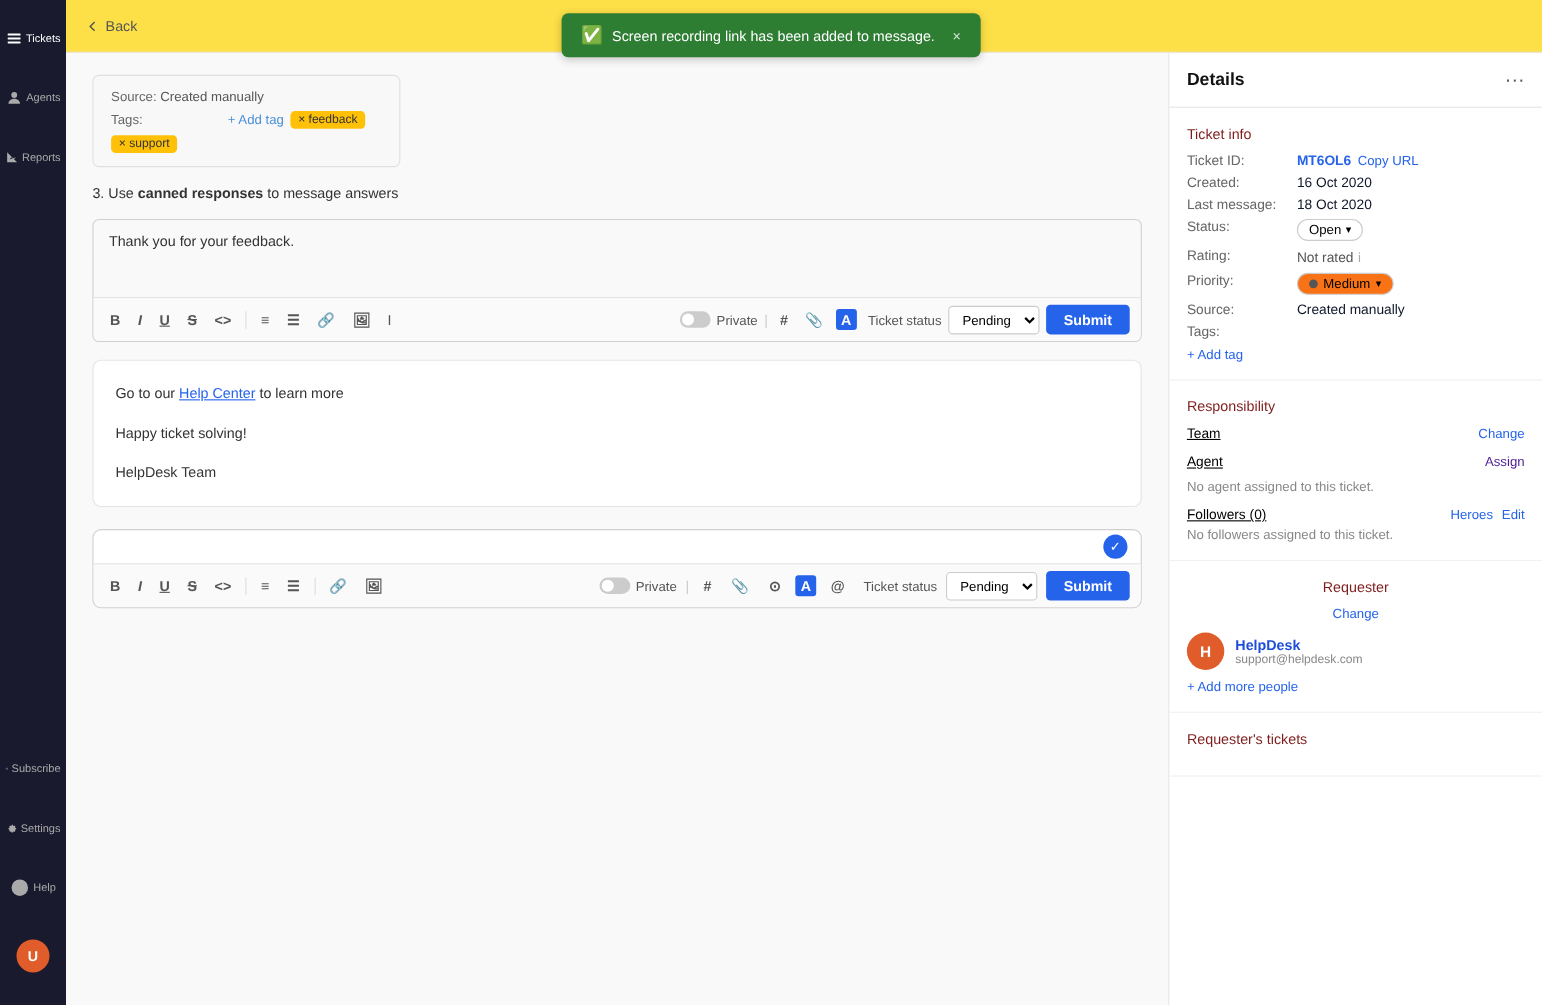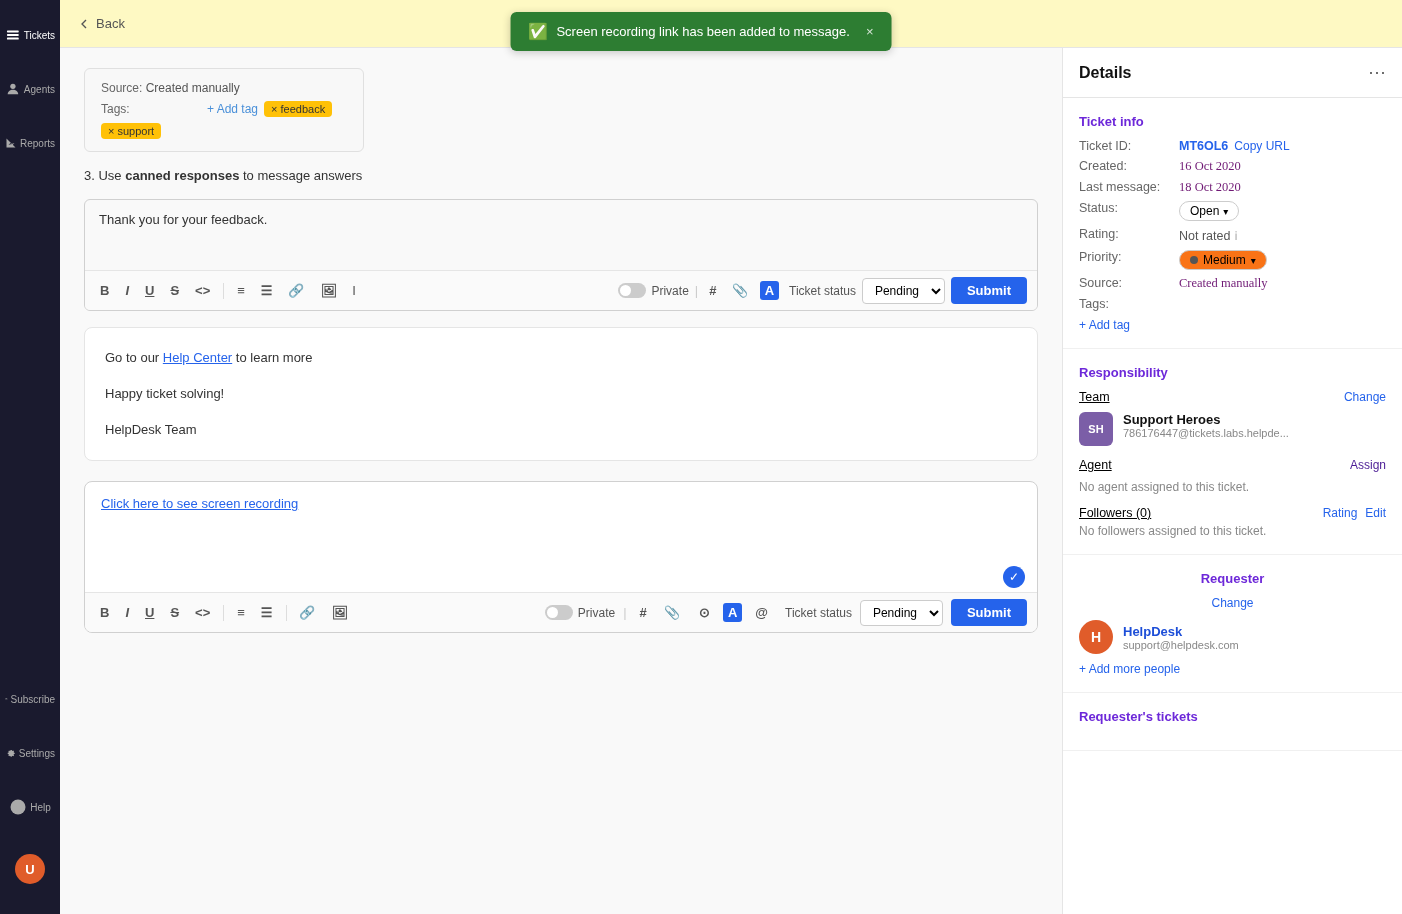--- a/index.html
+++ b/index.html
@@ -37,21 +37,21 @@
     .main-wrapper {
       flex: 1;
       display: flex;
       flex-direction: column;
       overflow: hidden;
     }
 
     
     .topbar {
       height: 48px;
-      background: #fef9c3;
+      background: #fde047;
       border-bottom: 1px solid #e5e5e5;
       display: flex;
       padding: 0 16px;
       gap: 12px;
       flex-shrink: 0;
     }
     .back-btn {
       display: flex;
       align-items: center;
       gap: 4px;
@@ -313,39 +313,38 @@
       color: #555;
       font-size: 18px;
     }
 
     .panel-section {
       padding: 16px;
       border-bottom: 1px solid #f0f0f0;
     }
     .section-title {
       font-size: 13px;
-      font-weight: 700;
-      color: #6d28d9;
+      font-weight: 400;
+      color: #7f1d1d;
       margin-bottom: 10px;
     }
     .info-row {
       display: flex;
       margin-bottom: 6px;
       font-size: 12.5px;
       align-items: flex-start;
     }
     .info-label {
       color: #666;
       width: 100px;
       flex-shrink: 0;
     }
     .info-value {
-      color: #701a75;
+      color: #0f172a;
       font-weight: 500;
-      font-family: Liberation Serif, serif;
     }
     .ticket-id-link {
       color: #2563eb;
       font-weight: 600;
       font-size: 12.5px;
     }
     .copy-url-btn {
       color: #2563eb;
       font-size: 12px;
       cursor: pointer;
@@ -611,23 +610,20 @@
           <span> </span>
           <span>to learn more</span>
         </p>
         <br>
         <p class="message-text">Happy ticket solving!</p>
         <br>
         <p class="message-text">HelpDesk Team</p>
       </div>
 
       <div class="compose-area">
-        <div class="compose-content">
-          <a href="#">Click here to see screen recording</a>
-        </div>
         <div class="compose-check">
           <div class="check-circle">✓</div>
         </div>
         <div class="compose-toolbar">
           <button class="toolbar-btn"><strong>B</strong></button>
           <button class="toolbar-btn"><em>I</em></button>
           <button class="toolbar-btn"><u>U</u></button>
           <button class="toolbar-btn"><s>S</s></button>
           <button class="toolbar-btn">&lt;&gt;</button>
           <div class="toolbar-divider"></div>
@@ -715,41 +711,34 @@
         </div>
       </div>
 
       <div class="panel-section">
         <div class="section-title">Responsibility</div>
 
         <div class="resp-row">
           <span class="resp-label">Team</span>
           <button class="change-link">Change</button>
         </div>
-        <div class="team-card">
-          <div class="team-avatar">SH</div>
-          <div>
-            <div class="team-name">Support Heroes</div>
-            <div class="team-email">786176447@tickets.labs.helpde...</div>
-          </div>
-        </div>
 
         <div class="agent-section">
           <div class="resp-row">
             <span class="resp-label">Agent</span>
             <button class="assign-link">Assign</button>
           </div>
           <div class="no-agent">No agent assigned to this ticket.</div>
         </div>
 
         <div style="margin-top:12px;">
           <div class="followers-header">
             <span class="resp-label">Followers (0)</span>
             <div class="followers-actions">
-              <button class="follow-link">Rating</button>
+              <button class="follow-link">Heroes</button>
               <button class="edit-link">Edit</button>
             </div>
           </div>
           <div class="no-follower">No followers assigned to this ticket.</div>
         </div>
       </div>
 
       <div class="panel-section">
         <div class="requester-header">
           <span class="section-title">Requester</span>

